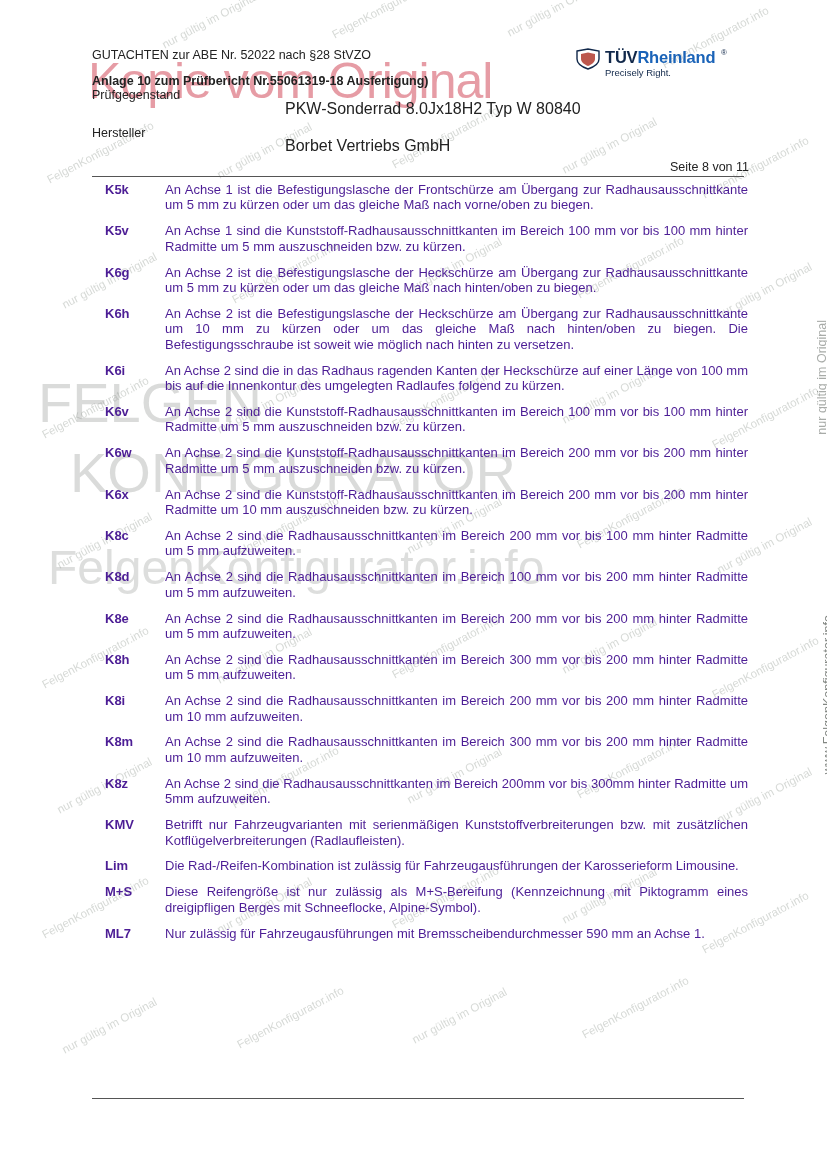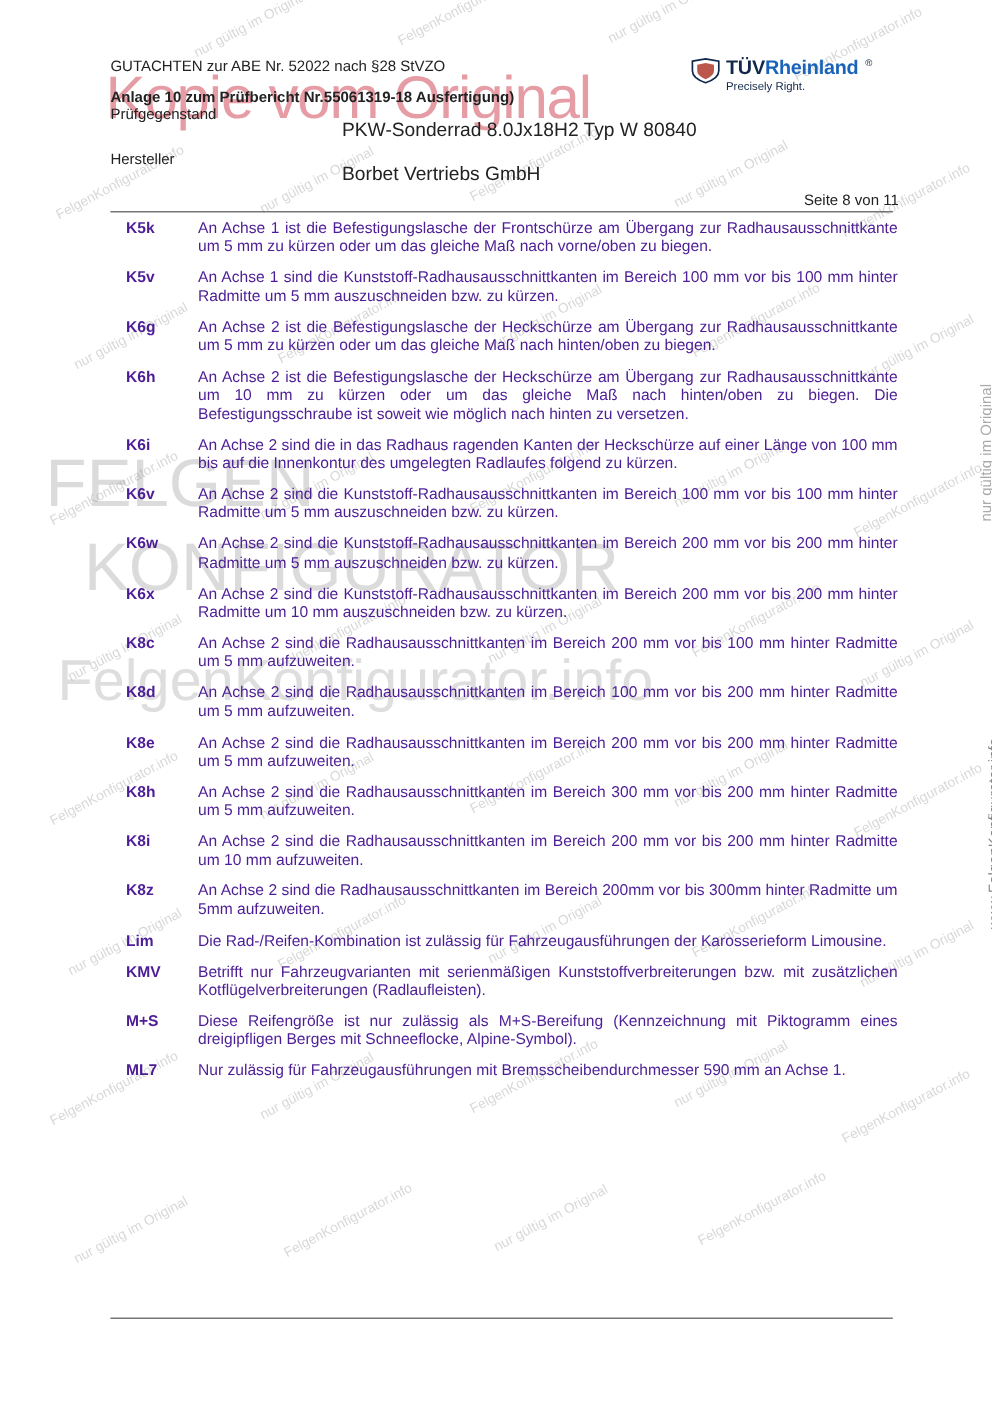--- a/index.html
+++ b/index.html
@@ -373,34 +373,38 @@
       <div class="entry">
         <span class="code">K8h</span>
         <span class="text just">An Achse 2 sind die Radhausausschnittkanten im Bereich 300 mm vor bis 200 mm hinter Radmitte um 5 mm aufzuweiten.</span>
       </div>
 
       <div class="entry">
         <span class="code">K8i</span>
         <span class="text just">An Achse 2 sind die Radhausausschnittkanten im Bereich 200 mm vor bis 200 mm hinter Radmitte um 10 mm aufzuweiten.</span>
       </div>
 
+      <div class="entry">
+        <span class="code">K8m</span>
+        <span class="text just">An Achse 2 sind die Radhausausschnittkanten im Bereich 300 mm vor bis 200 mm hinter Radmitte um 10 mm aufzuweiten.</span>
+      </div>
 
       <div class="entry">
         <span class="code">K8z</span>
         <span class="text just">An Achse 2 sind die Radhausausschnittkanten im Bereich 200mm vor bis 300mm hinter Radmitte um 5mm aufzuweiten.</span>
       </div>
 
       <div class="entry">
+        <span class="code">KMV</span>
+        <span class="text just">Betrifft nur Fahrzeugvarianten mit serienmäßigen Kunststoffverbreiterungen bzw. mit zusätzlichen Kotflügelverbreiterungen (Radlaufleisten).</span>
+      </div>
+
+      <div class="entry">
         <span class="code">Lim</span>
         <span class="text just">Die Rad-/Reifen-Kombination ist zulässig für Fahrzeugausführungen der Karosserieform Limousine.</span>
-      </div>
-
-      <div class="entry">
-        <span class="code">KMV</span>
-        <span class="text just">Betrifft nur Fahrzeugvarianten mit serienmäßigen Kunststoffverbreiterungen bzw. mit zusätzlichen Kotflügelverbreiterungen (Radlaufleisten).</span>
       </div>
 
       <div class="entry">
         <span class="code">M+S</span>
         <span class="text just">Diese Reifengröße ist nur zulässig als M+S-Bereifung (Kennzeichnung mit Piktogramm eines dreigipfligen Berges mit Schneeflocke, Alpine-Symbol).</span>
       </div>
 
       <div class="entry">
         <span class="code">ML7</span>
         <span class="text just">Nur zulässig für Fahrzeugausführungen mit Bremsscheibendurchmesser 590 mm an Achse 1.</span>

